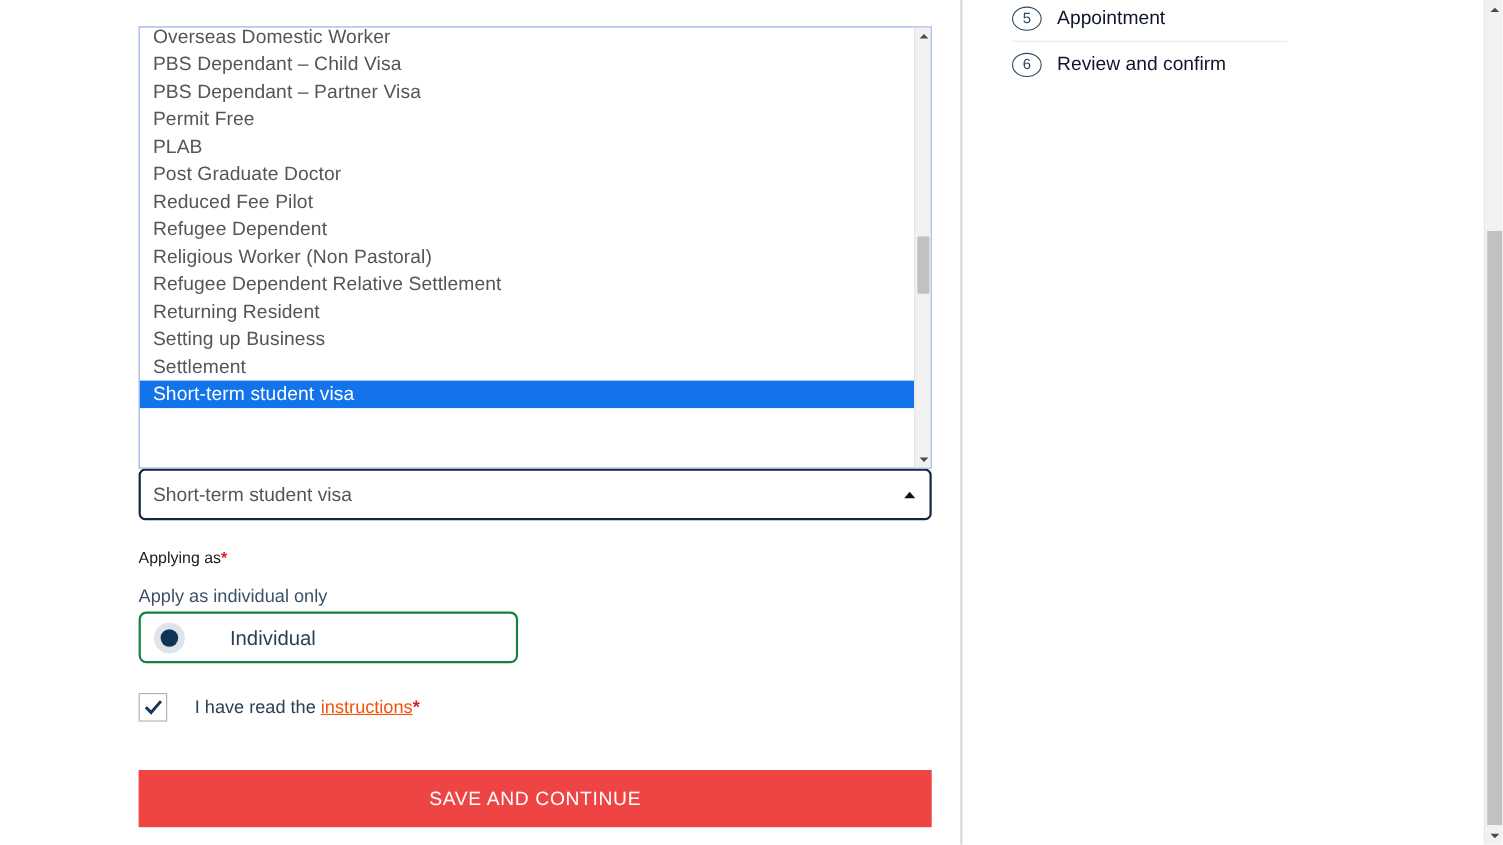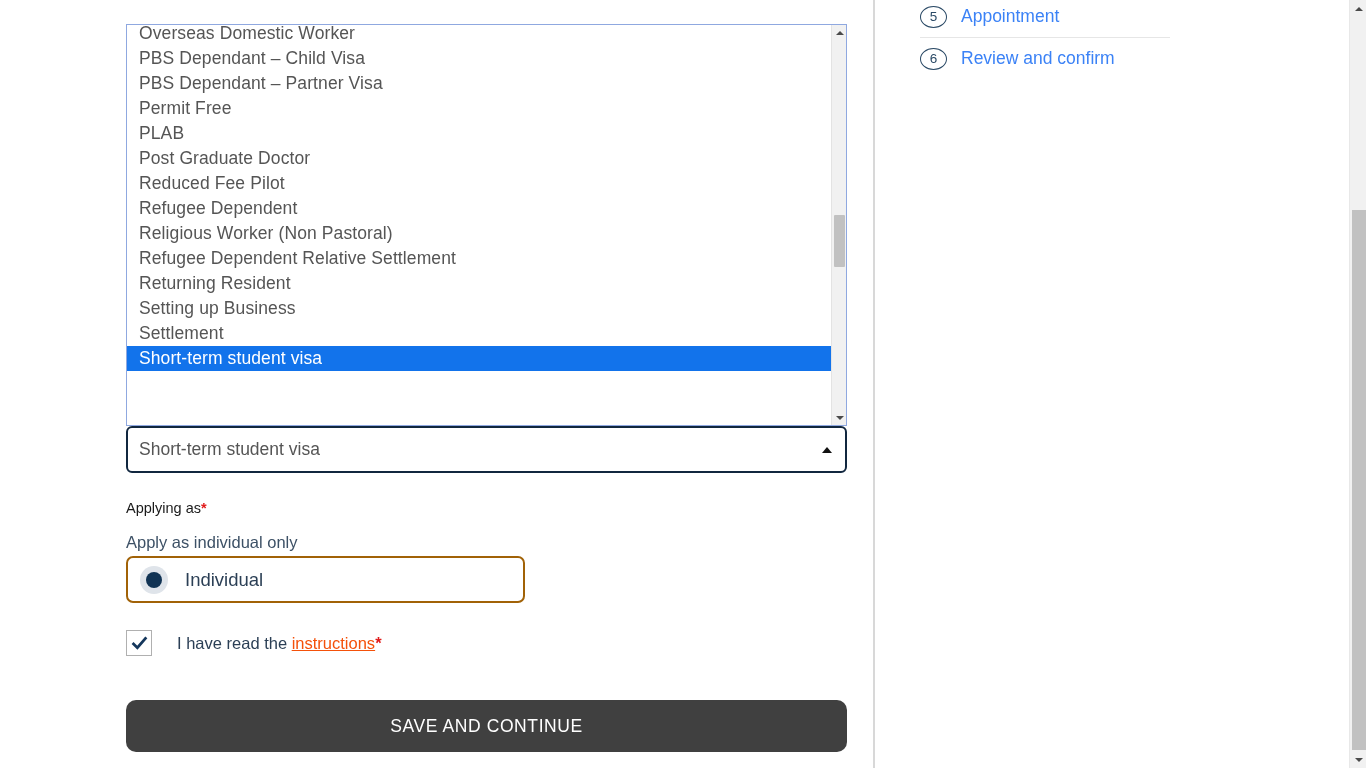--- a/index.html
+++ b/index.html
@@ -152,27 +152,28 @@
     position: absolute;
     font-size: 16.5px;
     color: #3d5166;
   }
 
   
   .radio-box {
     position: absolute;
     left: 0px;
     top: 556px;
-    width: 399px;
+    width: 345px;
     height: 47px;
-    border: 2px solid #a16207;
+    border: 2px solid #15803d;
     border-radius: 7px;
     background: #ffffff;
     display: flex;
     align-items: center;
+    gap: 24px;
   }
   .radio-outer {
     margin-left: 12px;
     width: 28px; height: 28px;
     border-radius: 50%;
     background: #dfe4ea;
     display: flex; align-items: center; justify-content: center;
     flex: none;
   }
   .radio-dot {
@@ -219,23 +220,23 @@
   }
   .ast-red { color: #e01b1b; font-weight: 700; }
 
   
   .btn-primary {
     position: absolute;
     left: 0px;
     top: 700px;
     width: 721px;
     height: 52px;
-    background: #404040;
+    background: #ef4444;
     border: none;
-    border-radius: 10px;
+    border-radius: 0;
     color: #ffffff;
     font-size: 17.5px;
     letter-spacing: 0.6px;
     font-family: "Liberation Sans", sans-serif;
     cursor: pointer;
   }
 
   
   .v-divider {
     position: absolute;
@@ -261,21 +262,21 @@
     border: 1px solid #2b4a66;
     border-radius: 50%;
     display: flex; align-items: center; justify-content: center;
     font-size: 13.5px;
     color: #2b4a66;
     flex: none;
   }
   .step-label {
     margin-left: 14px;
     font-size: 17.5px;
-    color: #3b82f6;
+    color: #0f172a;
     white-space: nowrap;
   }
   .step-divider {
     height: 1px;
     background: #e6e6e6;
     margin: 4px 0 4px 0;
     width: 250px;
   }
 
   

